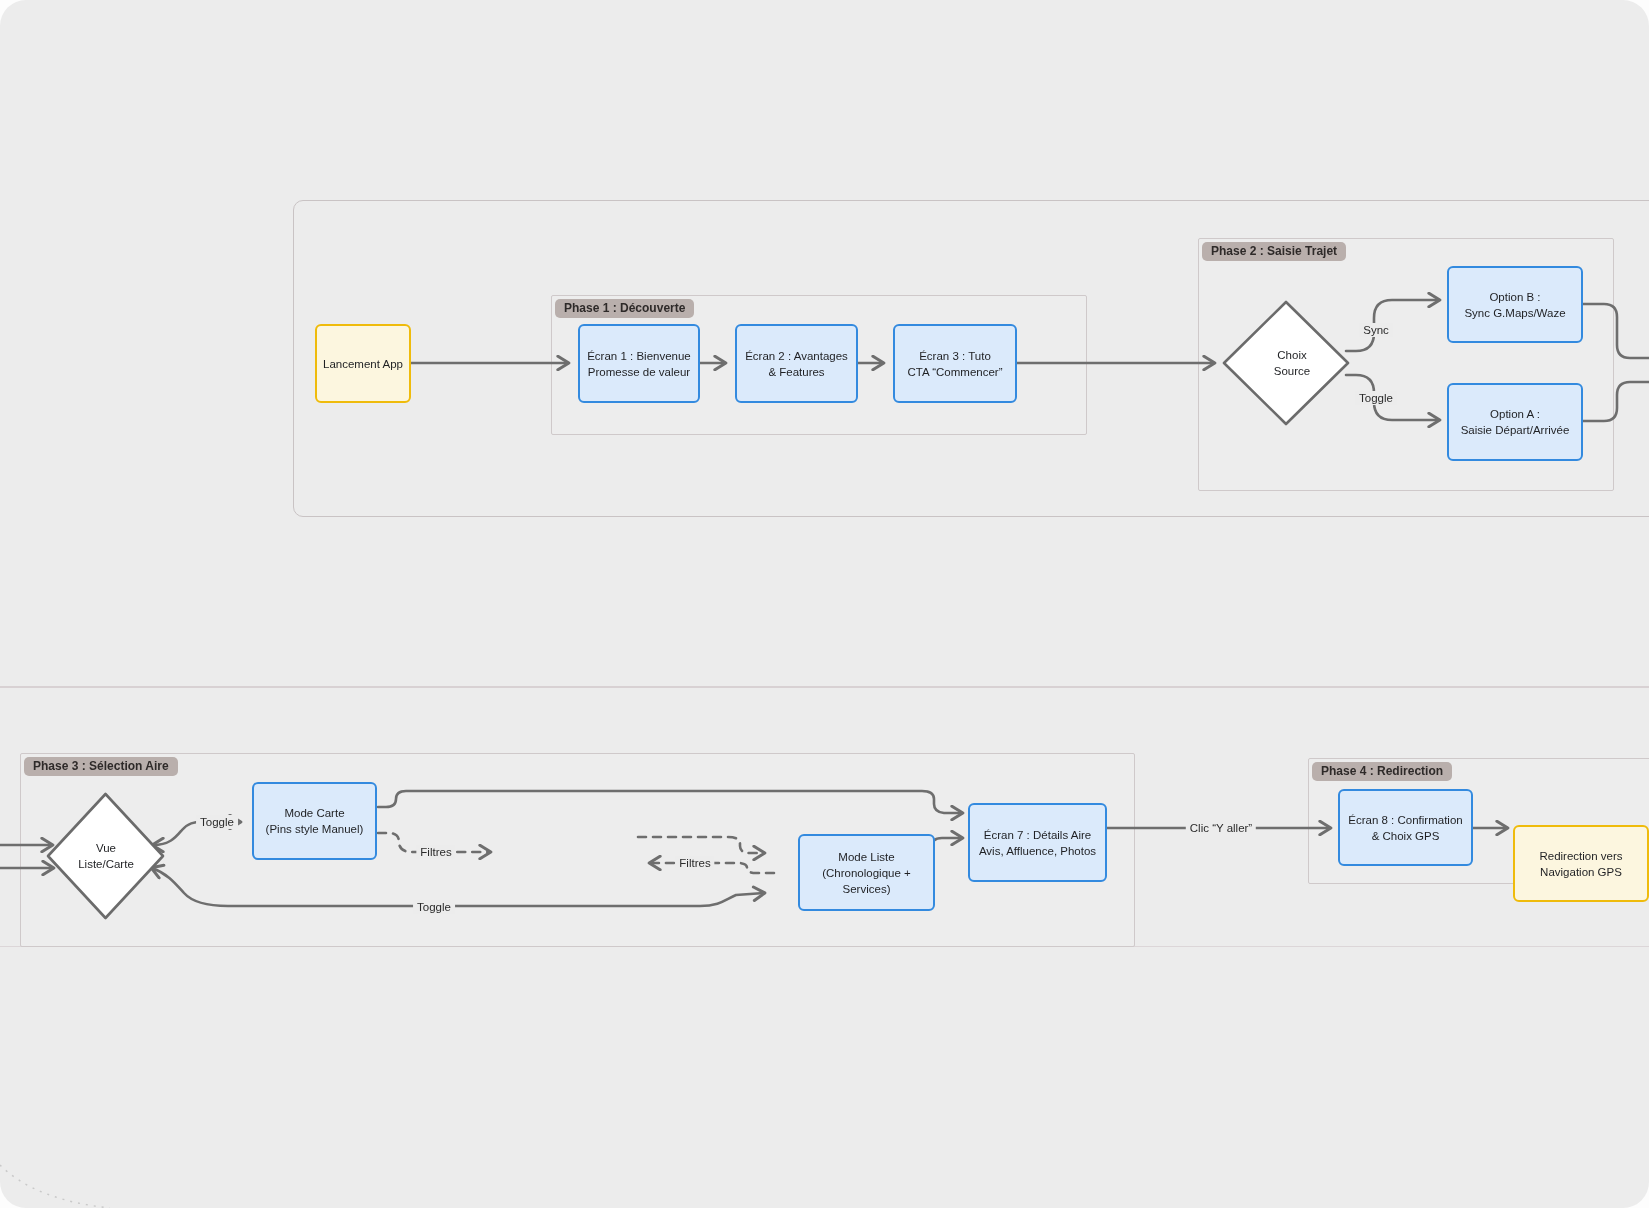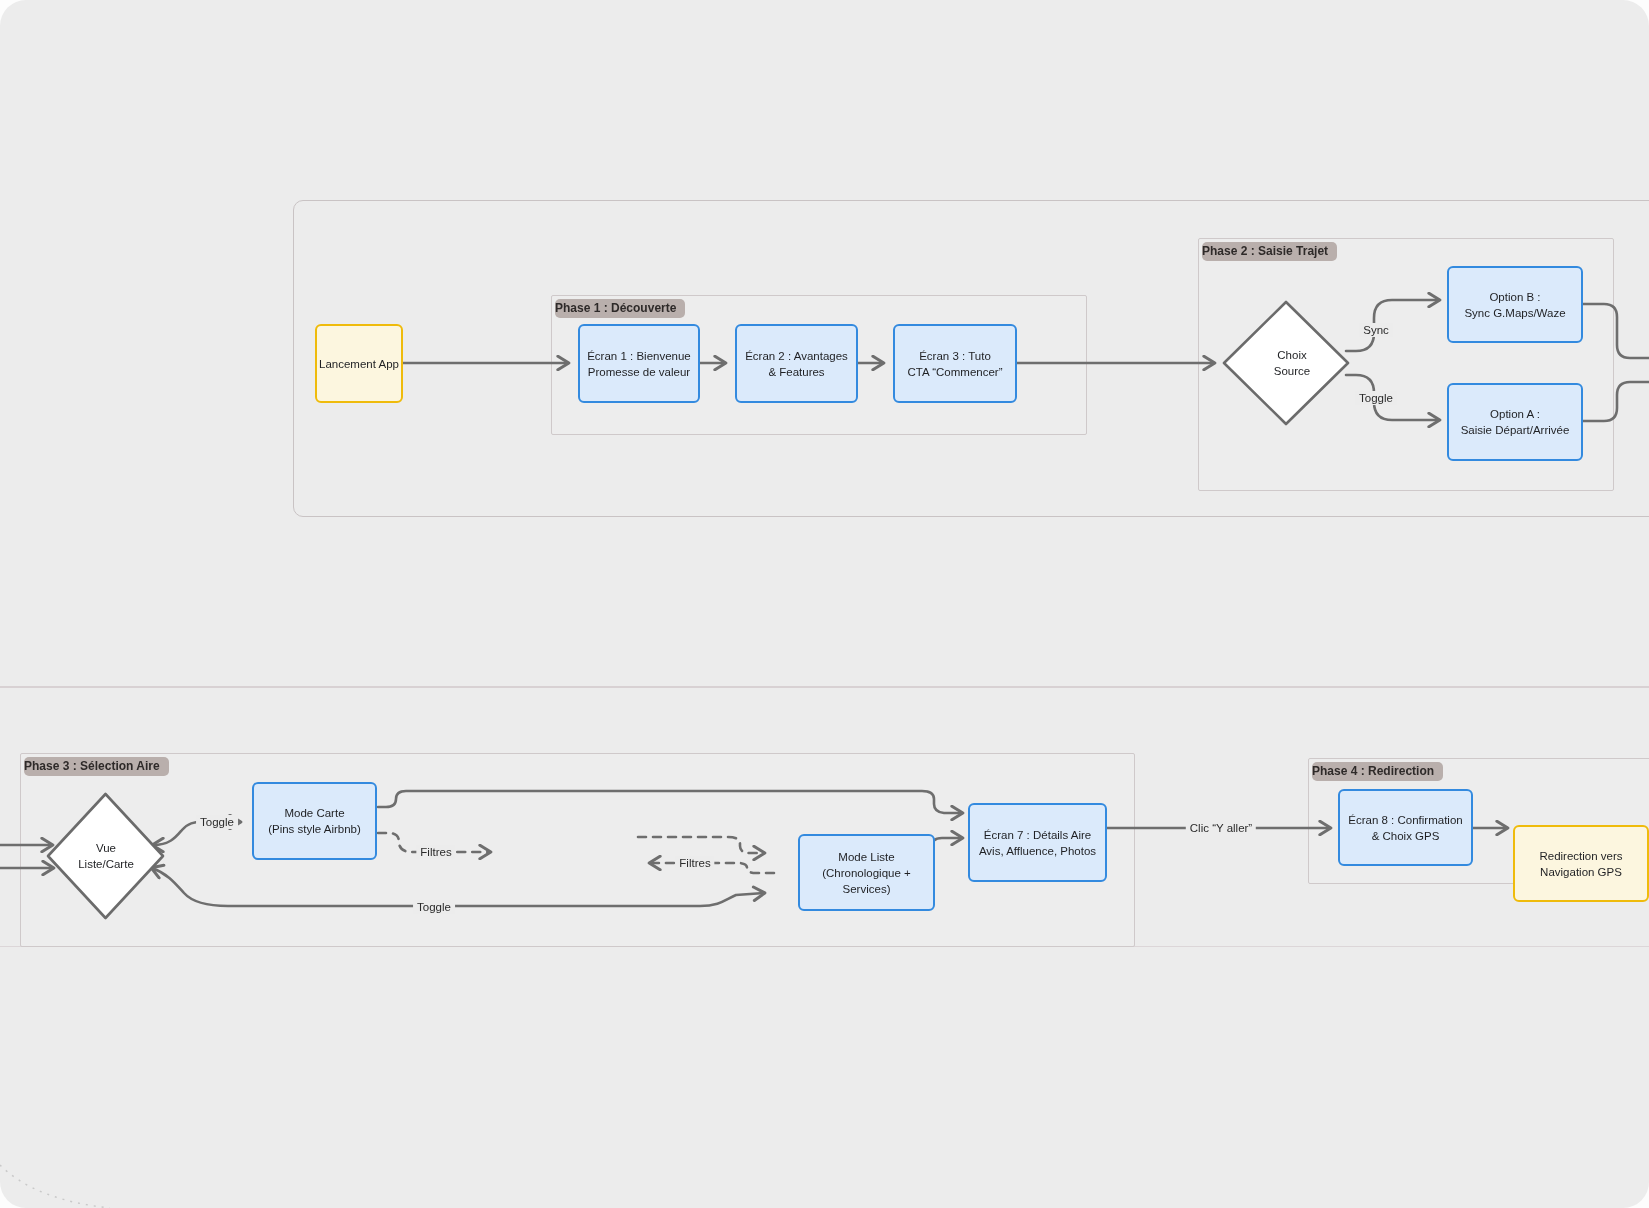--- a/index.html
+++ b/index.html
@@ -12,29 +12,29 @@
 
   .container{position:absolute;border:1.5px solid #c9c3c4;border-radius:10px;background:transparent;}
   .subgroup{position:absolute;border:1px solid #cfc9ca;border-radius:2px;background:rgba(255,255,255,0.06);}
   #c-outer{left:293px;top:200px;width:1385px;height:315px;}
   #c-p1{left:551px;top:295px;width:534px;height:138px;}
   #c-p2{left:1198px;top:238px;width:414px;height:251px;}
   #c-p3{left:20px;top:753px;width:1113px;height:192px;}
   #c-p4{left:1308px;top:758px;width:352px;height:124px;}
 
   .chip{position:absolute;top:3px;left:3px;background:#b9afac;color:#2e2a29;font-size:12px;font-weight:bold;
-        padding:2px 9px 3px 0;border-radius:5px;white-space:nowrap;}
+        padding:2px 9px 3px 9px;border-radius:5px;white-space:nowrap;}
 
   .node{position:absolute;display:flex;flex-direction:column;justify-content:center;align-items:center;
         text-align:center;color:#1f2023;font-size:11.5px;line-height:16px;border-radius:6px;box-sizing:border-box;}
   .blue{background:#dbeafb;border:2px solid #338adf;}
   .yellow{background:#fcf6df;border:2px solid #efbb0b;}
   .purple{background:#f7e8f9;border:2.5px solid #a52cc0;border-radius:8px;}
 
-  #n-lancement{left:315px;top:324px;width:88px;height:79px;}
+  #n-lancement{left:315px;top:324px;width:96px;height:79px;}
   #n-ecran1{left:578px;top:324px;width:122px;height:79px;}
   #n-ecran2{left:735px;top:324px;width:123px;height:79px;}
   #n-ecran3{left:893px;top:324px;width:124px;height:79px;}
   #n-optionB{left:1447px;top:266px;width:136px;height:77px;}
   #n-optionA{left:1447px;top:383px;width:136px;height:78px;}
   #n-modeCarte{left:252px;top:782px;width:125px;height:78px;}
   #n-popin{left:502px;top:811px;width:136px;height:80px;}
   #n-modeListe{left:798px;top:834px;width:137px;height:77px;}
   #n-ecran7{left:968px;top:788px;width:139px;height:79px;margin-top:15px;}
   #n-ecran8{left:1338px;top:789px;width:135px;height:77px;}
@@ -149,21 +149,21 @@
   <div class="node blue" id="n-optionB">
     <div>Option B :</div>
     <div>Sync G.Maps/Waze</div>
   </div>
   <div class="node blue" id="n-optionA">
     <div>Option A :</div>
     <div>Saisie Départ/Arrivée</div>
   </div>
   <div class="node blue" id="n-modeCarte">
     <div>Mode Carte</div>
-    <div>(Pins style Airbnb)</div>
+    <div>(Pins style Manuel)</div>
   </div>
   <div class="node blue" id="n-modeListe">
     <div>Mode Liste</div>
     <div>(Chronologique +</div>
     <div>Services)</div>
   </div>
   <div class="node blue" id="n-ecran7">
     <div>Écran 7 : Détails Aire</div>
     <div>Avis, Affluence, Photos</div>
   </div>

